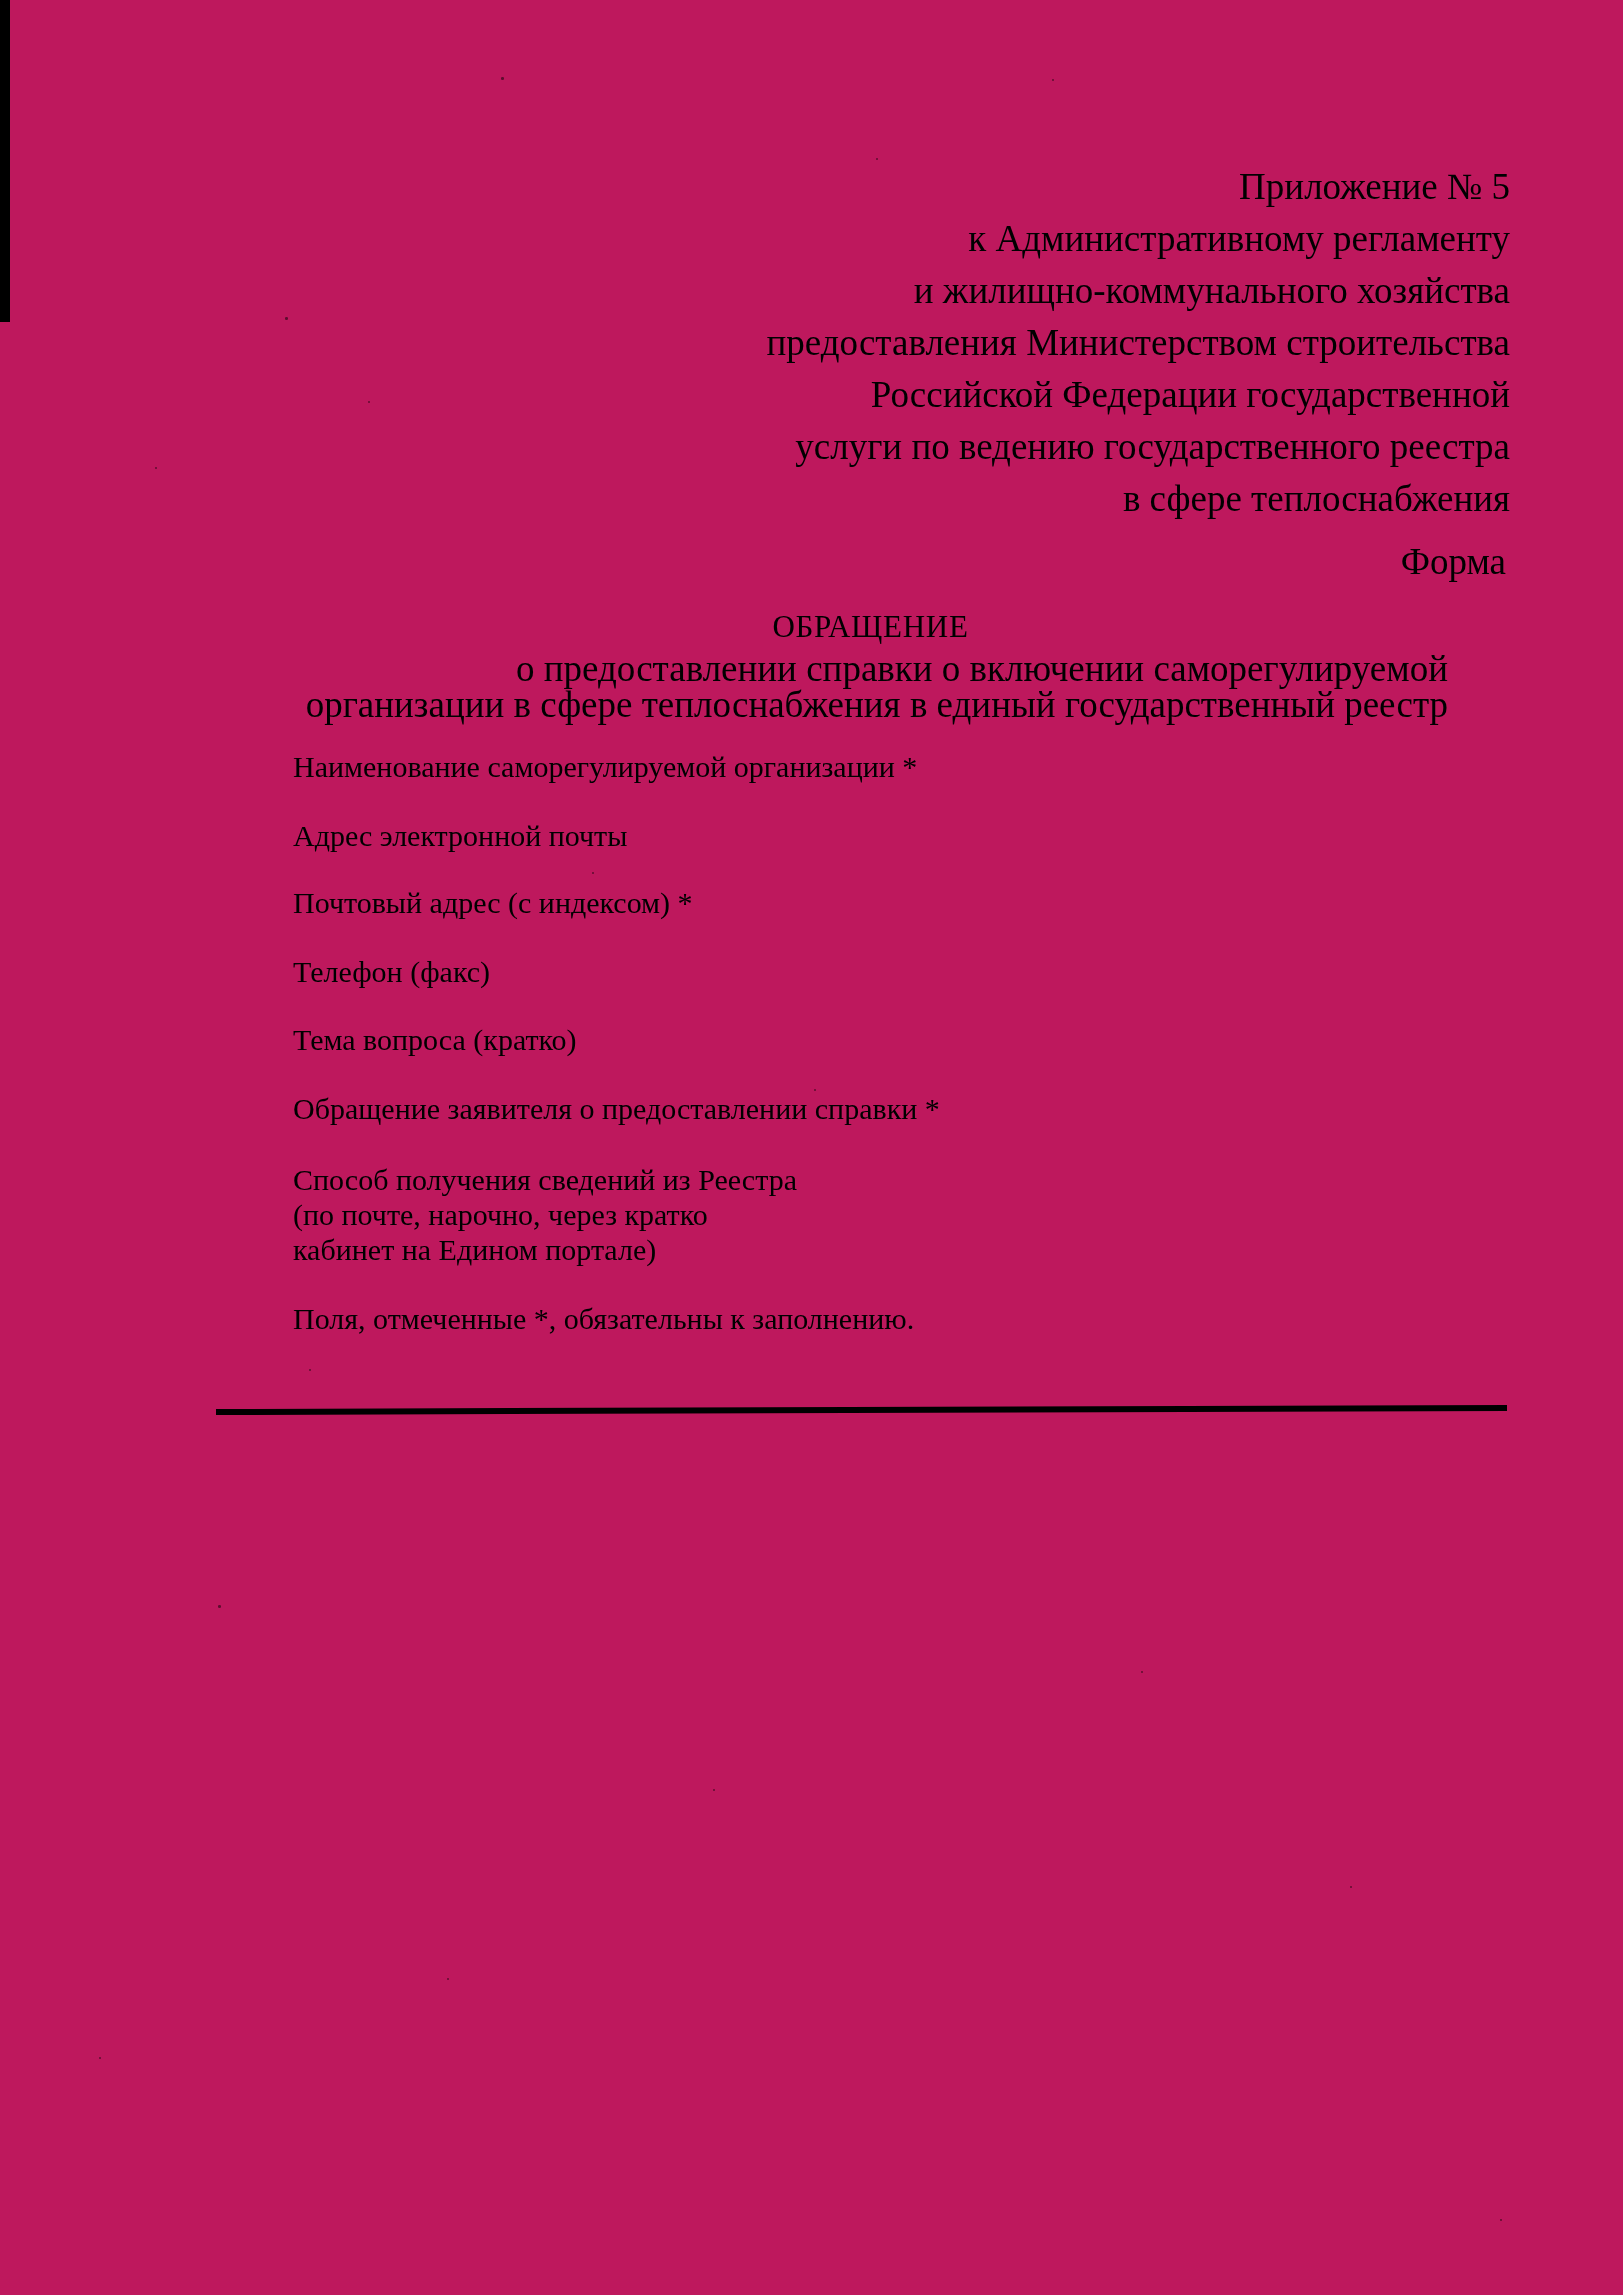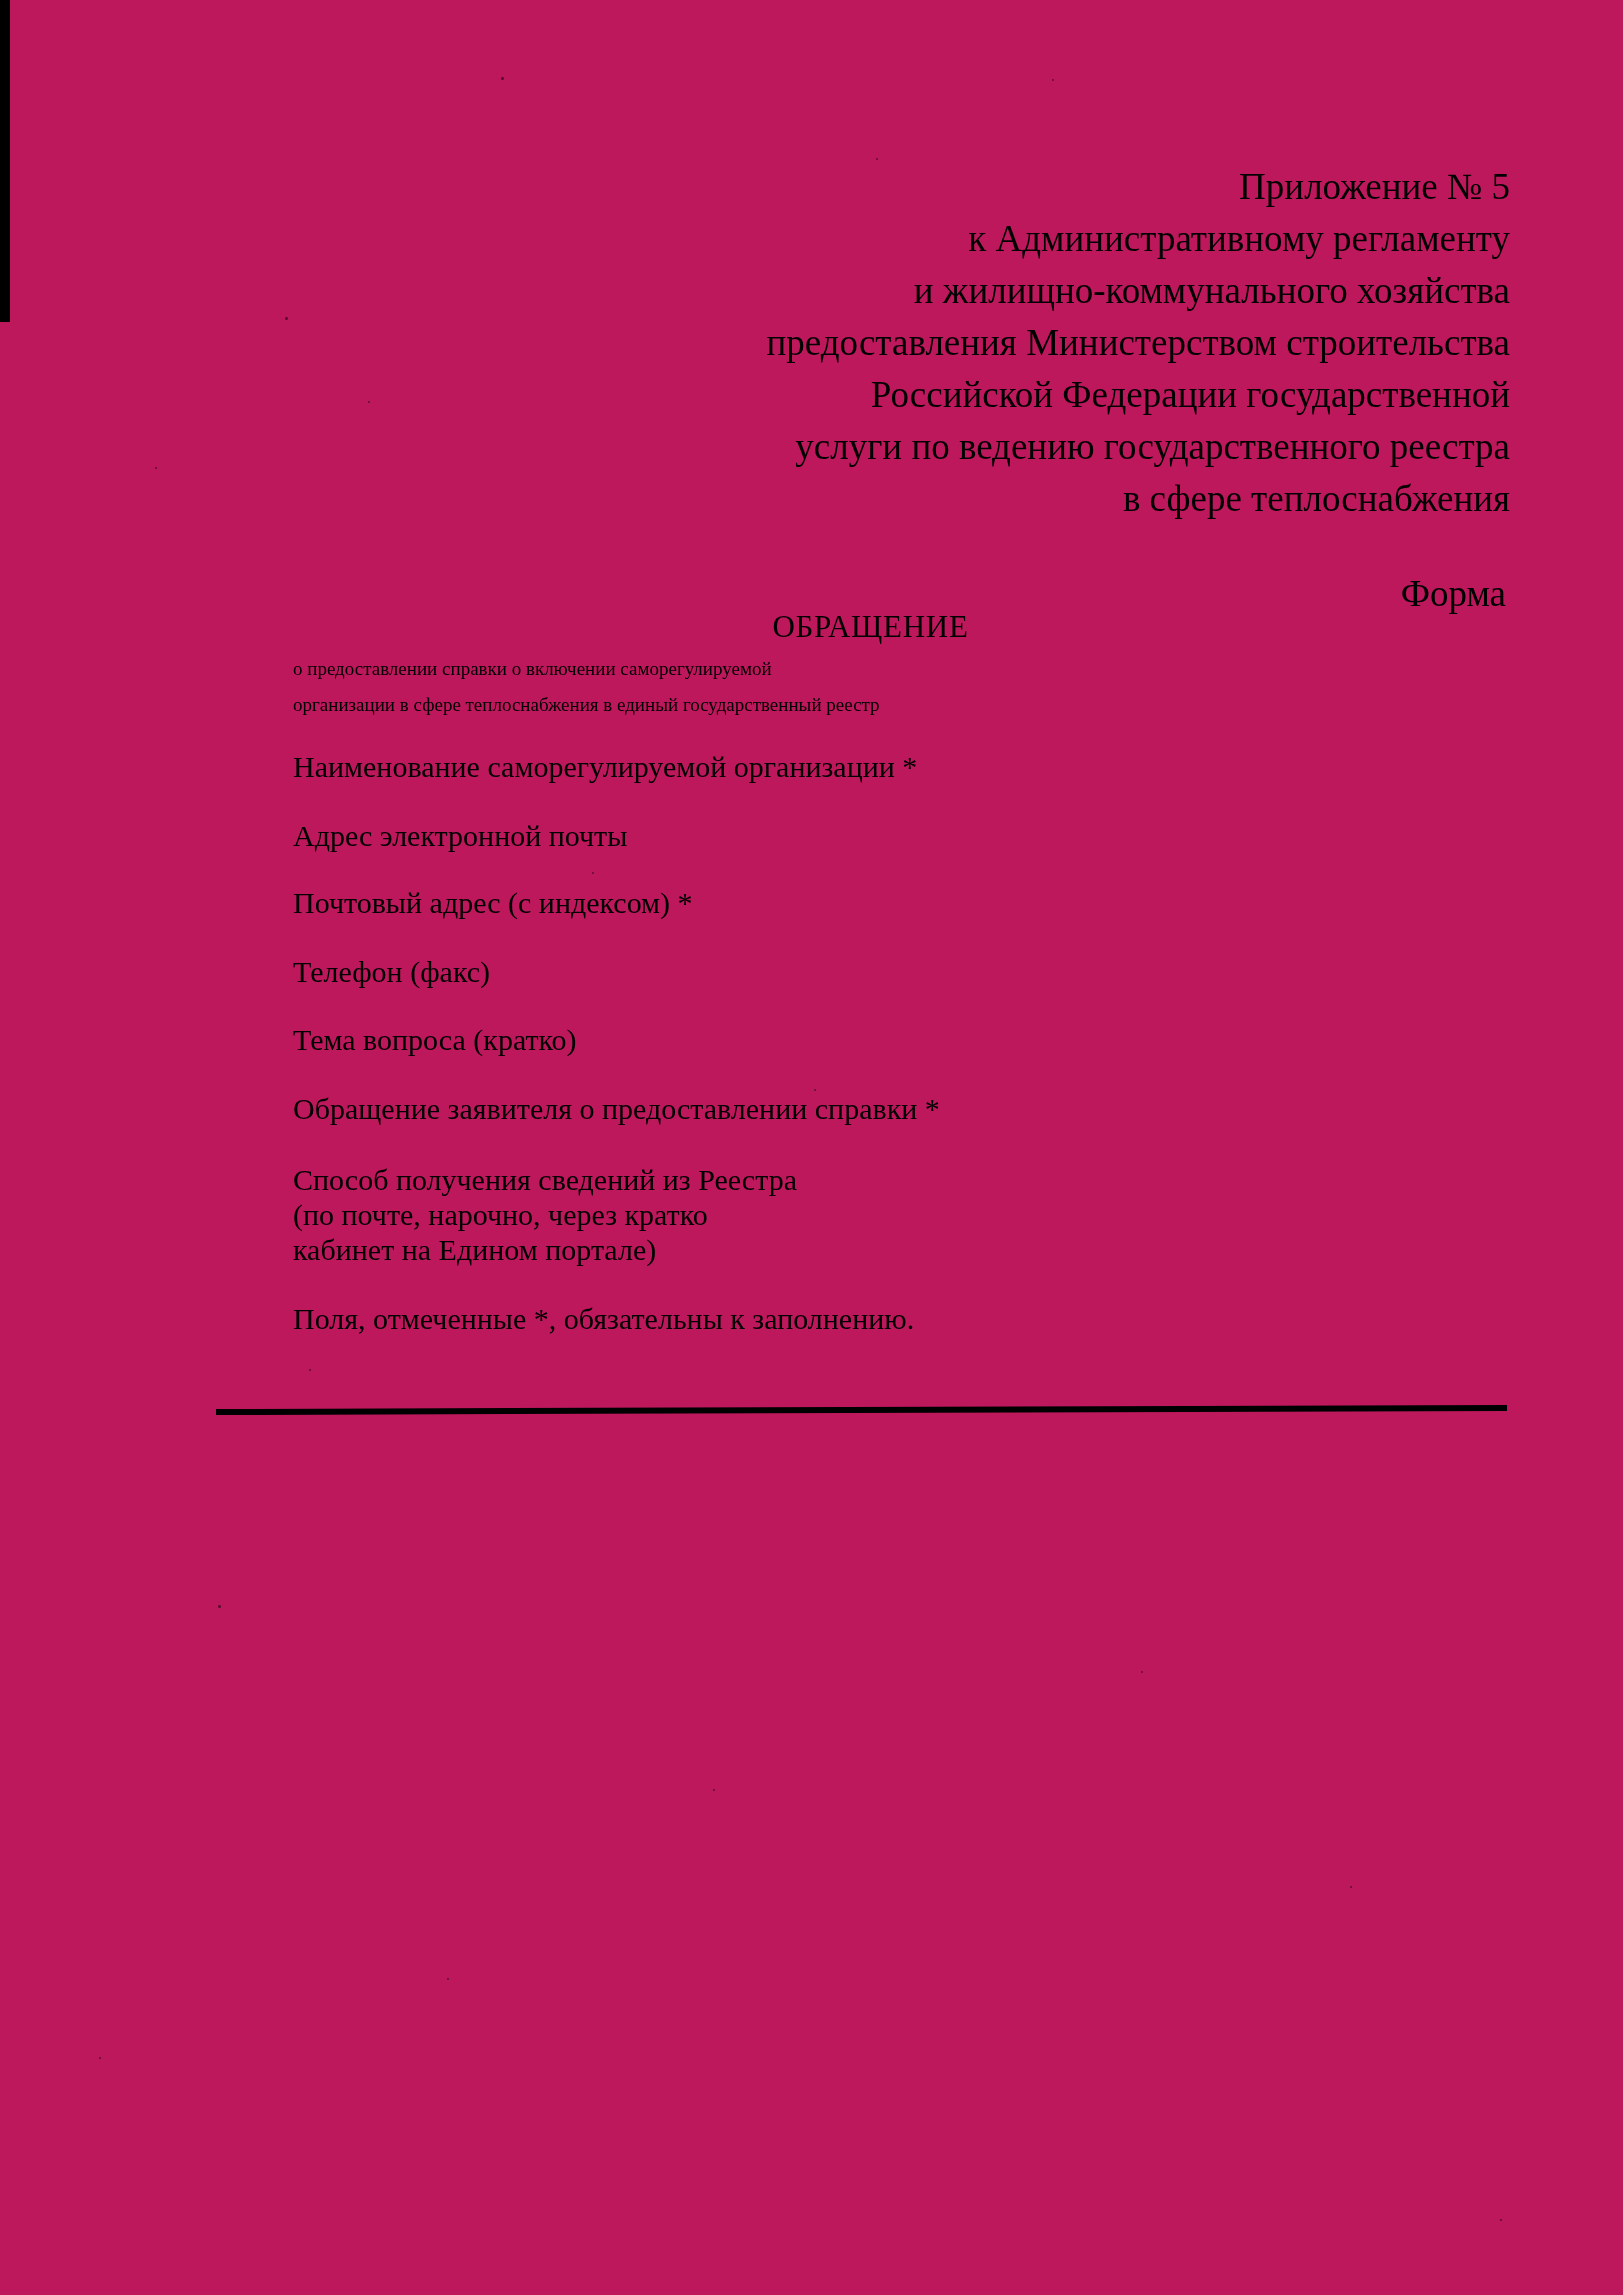--- a/index.html
+++ b/index.html
@@ -12,30 +12,30 @@
     overflow:hidden;
   }
   
   .scan-bar{position:absolute;left:0;top:0;width:9.8px;height:322px;background:#000;}
   
   .appendix{
     position:absolute;top:161px;right:113px;
     text-align:right;font-size:37px;line-height:52px;white-space:nowrap;
   }
   .forma{
-    position:absolute;top:572px;right:117px;
+    position:absolute;top:540px;right:117px;
     font-size:37px;white-space:nowrap;margin-left:27px;
   }
   .doc-title{
     position:absolute;top:609px;left:293px;width:1155px;
     text-align:center;font-size:31px;letter-spacing:0.7px;white-space:nowrap;
   }
   .doc-subtitle{
     position:absolute;top:651px;left:293px;width:1155px;
-    text-align:left;font-size:19px;line-height:36px;
+    text-align:right;font-size:37px;line-height:36px;
   }
   .field{
     position:absolute;left:293px;
     font-size:30px;line-height:35px;white-space:nowrap;
   }
   .f0{top:749px;} .f1{top:818px;} .f2{top:885px;}
   .f3{top:954px;} .f4{top:1022px;} .f5{top:1091px;}
   .f6{top:1162px;} .note{top:1301px;}
   .field span{display:block;}
   .rule{

